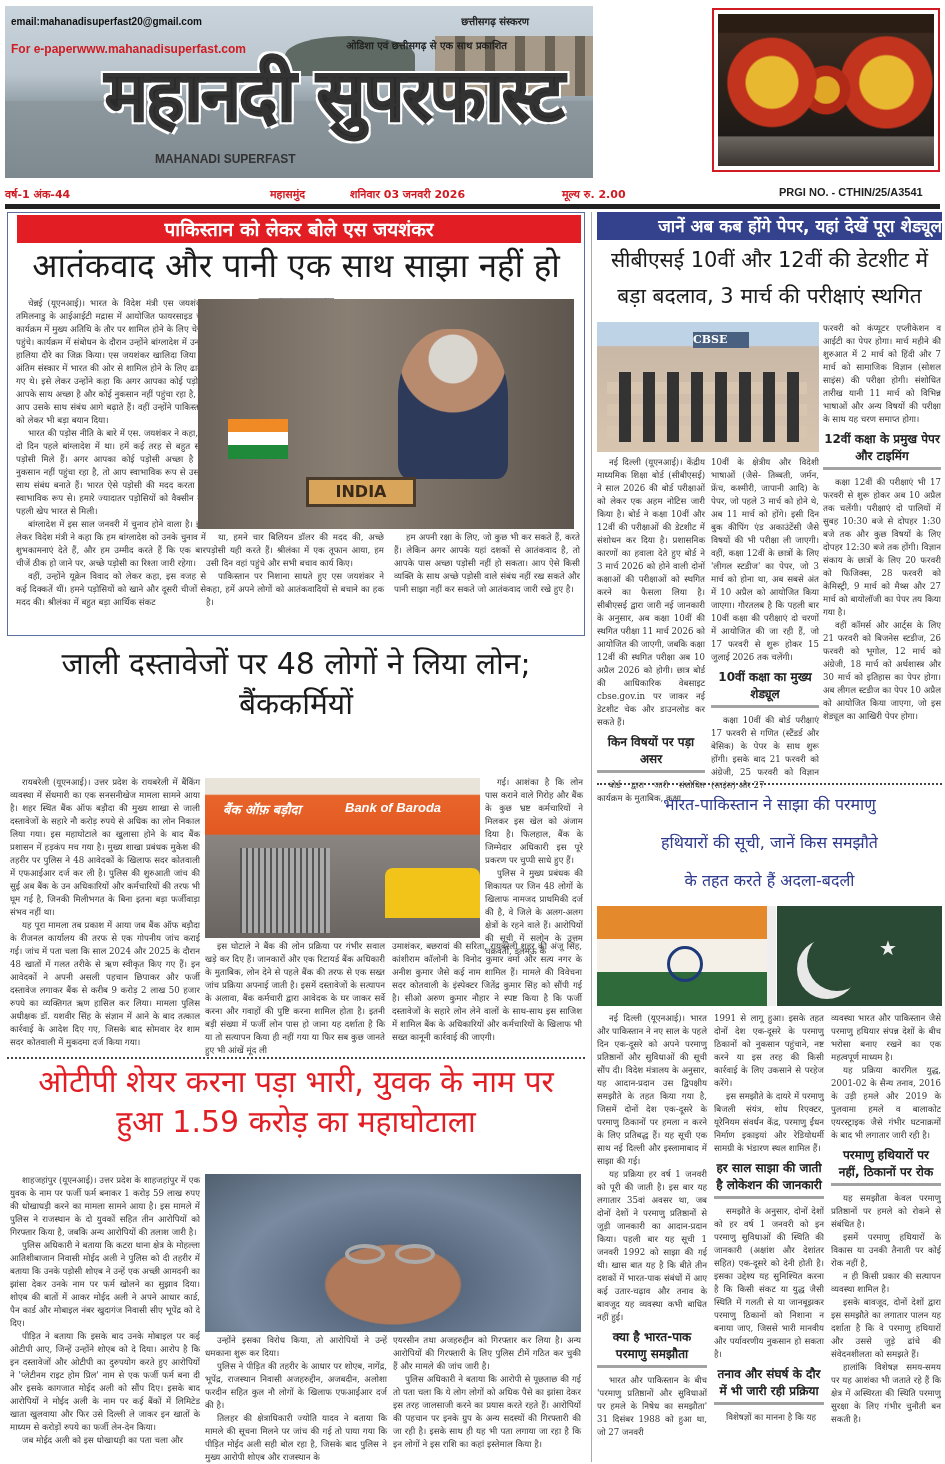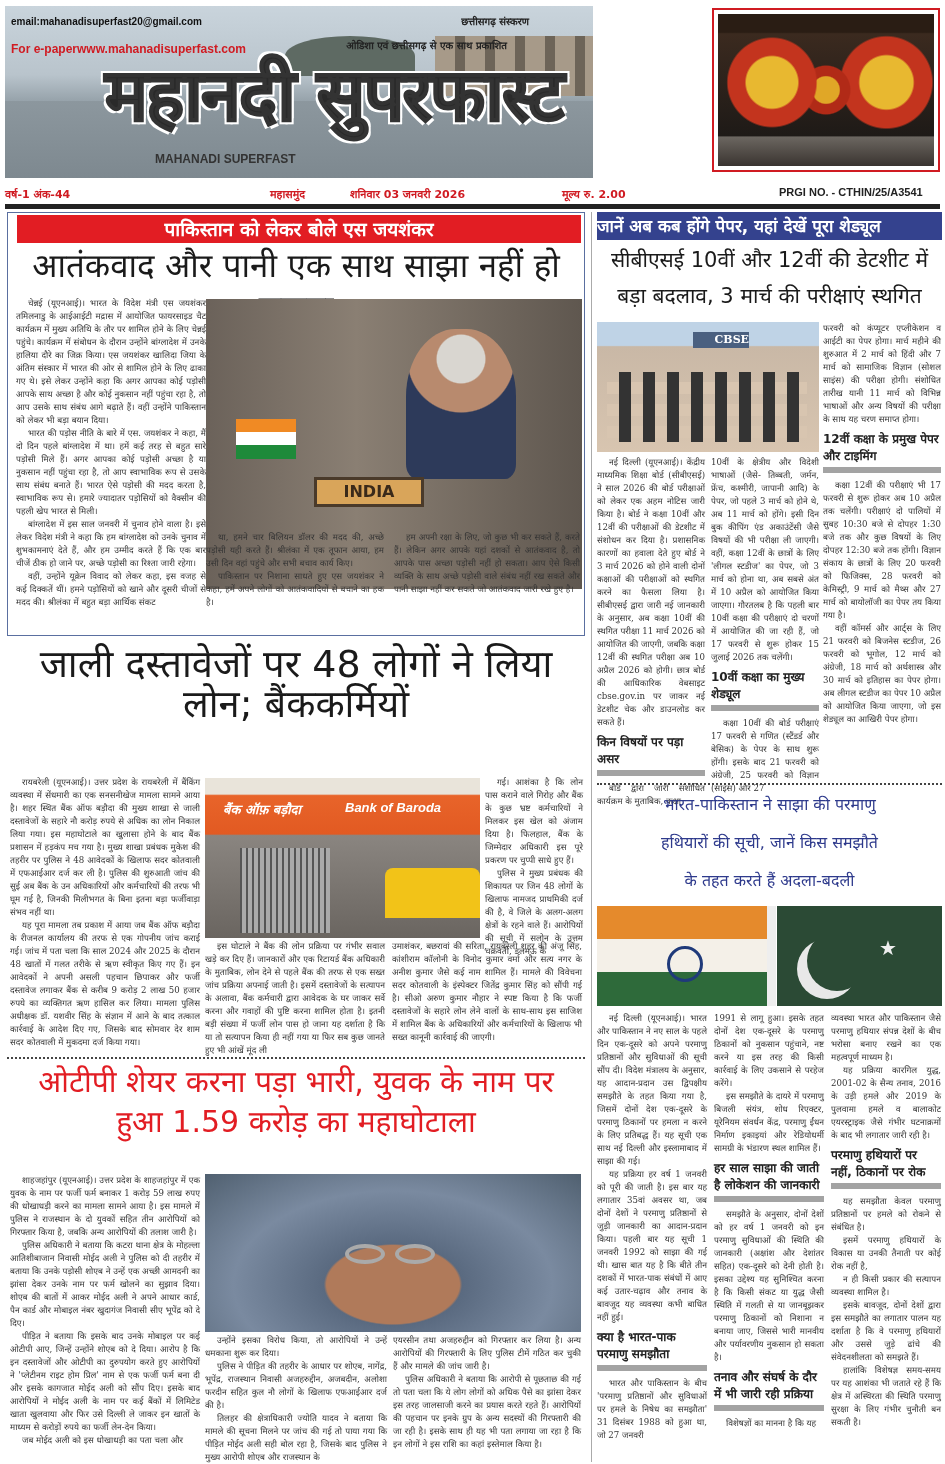--- a/index.html
+++ b/index.html
@@ -16,26 +16,26 @@
 .mh-edition{position:absolute;right:64px;top:8px;font:bold 10px "DejaVu Sans",sans-serif;color:#222}
 .mh-pub{position:absolute;right:86px;top:32px;font:bold 10px "DejaVu Sans",sans-serif;color:#222}
 .deity{left:712px;top:8px;width:228px;height:164px;border:2px solid #d01b22;padding:4px;background:#fff}
 .deity-inner{width:100%;height:100%;background:radial-gradient(circle at 25% 45%,#e8b830 0 14%,#c3341e 15% 24%,transparent 25%),radial-gradient(circle at 50% 50%,#e0a727 0 10%,#b12a17 11% 18%,transparent 19%),radial-gradient(circle at 78% 45%,#e8b830 0 14%,#c3341e 15% 24%,transparent 25%),linear-gradient(180deg,#2a1d14 0,#2a1d14 12%,#3b2a1f 13%,#1e1a17 80%,#6b6660 81%,#3a3430 100%)}
 .dateline{top:182px;left:5px;width:940px;height:22px;font:bold 11px "DejaVu Sans",sans-serif;color:#d01b22}
 .dateline span{position:absolute;top:4px}
 .prgi{position:absolute;left:774px;top:3px;color:#222;font:bold 11px "Liberation Sans",sans-serif}
 .topbar{top:204px;left:5px;width:935px;height:5px;background:#222}
 .box1{left:7px;top:212px;width:578px;height:424px;border:1px solid #5a6fa0}
 .redbar{background:#e21d23;color:#fff;font:bold 19px "DejaVu Sans",sans-serif;text-align:center;line-height:28px}
-.bluebar{background:#34428e;color:#fff;font:bold 19px "DejaVu Sans",sans-serif;text-align:left;line-height:28px}
+.bluebar{background:#34428e;color:#fff;font:bold 19px "DejaVu Sans",sans-serif;text-align:right;line-height:28px}
 .hl{font-family:"DejaVu Sans",sans-serif;color:#1a1a1a;text-align:center;font-weight:normal}
 .col{font-size:8.6px;line-height:13px;color:#333;text-align:justify;position:absolute}
 .col p{text-indent:12px}
 .photo{position:absolute;overflow:hidden}
-.subhead{font:bold 12px "DejaVu Sans",sans-serif;text-align:left;color:#222;border-bottom:6px solid #a3a3a3;padding-bottom:3px;margin:4px 0 6px}
+.subhead{font:bold 12px "DejaVu Sans",sans-serif;text-align:center;color:#222;border-bottom:3px solid #a3a3a3;padding-bottom:3px;margin:4px 0 6px}
 .dotted{position:absolute;height:0;border-top:2px dotted #444}
 </style>
 </head>
 <body>
 
 <div class="abs masthead">
   <div class="mh-hill"></div>
   <div class="mh-dam"></div>
   <div class="mh-water"></div>
   <div class="mh-email">email:mahanadisuperfast20@gmail.com</div>
@@ -60,36 +60,36 @@
 
 <div class="abs box1">
   <div class="redbar" style="margin:2px 3px 0 9px">पाकिस्तान को लेकर बोले एस जयशंकर</div>
   <div class="hl" style="font-size:33px;line-height:42px;margin-top:2px">आतंकवाद और पानी एक साथ साझा नहीं हो सकता</div>
   <div class="col" style="left:8px;top:84px;width:190px">
     <p>चेन्नई (यूएनआई)। भारत के विदेश मंत्री एस जयशंकर तमिलनाडु के आईआईटी मद्रास में आयोजित फायरसाइड चैट कार्यक्रम में मुख्य अतिथि के तौर पर शामिल होने के लिए चेन्नई पहुंचे। कार्यक्रम में संबोधन के दौरान उन्होंने बांग्लादेश में उनके हालिया दौरे का जिक्र किया। एस जयशंकर खालिदा जिया के अंतिम संस्कार में भारत की ओर से शामिल होने के लिए ढाका गए थे। इसे लेकर उन्होंने कहा कि अगर आपका कोई पड़ोसी आपके साथ अच्छा है और कोई नुकसान नहीं पहुंचा रहा है, तो आप उसके साथ संबंध आगे बढ़ाते हैं। वहीं उन्होंने पाकिस्तान को लेकर भी बड़ा बयान दिया।</p>
       <p>भारत की पड़ोस नीति के बारे में एस. जयशंकर ने कहा, मैं दो दिन पहले बांग्लादेश में था। हमें कई तरह से बहुत सारे पड़ोसी मिले हैं। अगर आपका कोई पड़ोसी अच्छा है या नुकसान नहीं पहुंचा रहा है, तो आप स्वाभाविक रूप से उसके साथ संबंध बनाते हैं। भारत ऐसे पड़ोसी की मदद करता है, स्वाभाविक रूप से। हमारे ज्यादातर पड़ोसियों को वैक्सीन की पहली खेप भारत से मिली।</p>
       <p>बांग्लादेश में इस साल जनवरी में चुनाव होने वाला है। इसे लेकर विदेश मंत्री ने कहा कि हम बांग्लादेश को उनके चुनाव में शुभकामनाएं देते हैं, और हम उम्मीद करते हैं कि एक बार चीजें ठीक हो जाने पर, अच्छे पड़ोसी का रिश्ता जारी रहेगा।</p>
       <p>वहीं, उन्होंने यूक्रेन विवाद को लेकर कहा, इस वजह से कई दिक्कतें थीं। हमने पड़ोसियों को खाने और दूसरी चीजों से मदद की। श्रीलंका में बहुत बड़ा आर्थिक संकट</p>
   </div>
-  <div class="photo" style="left:198px;top:86px;width:376px;height:290px;background:linear-gradient(90deg,#6b625a 0,#8a7f73 40%,#5f574f 100%)">
+  <div class="photo" style="left:190px;top:86px;width:376px;height:230px;background:linear-gradient(90deg,#6b625a 0,#8a7f73 40%,#5f574f 100%)">
     <div style="position:absolute;left:200px;top:30px;width:110px;height:150px;border-radius:45% 45% 10% 10%;background:radial-gradient(circle at 50% 20%,#d9d6d0 0 18%,#b88a6e 19% 40%,#2d3a5a 41%)"></div>
     <div style="position:absolute;left:30px;top:120px;width:60px;height:40px;background:linear-gradient(180deg,#f08a24 33%,#fff 33% 66%,#1e8a3a 66%)"></div>
     <div style="position:absolute;left:108px;top:178px;width:110px;height:30px;background:#d9a55a;border:3px solid #4a3a2a;font:bold 16px 'DejaVu Sans',sans-serif;color:#3a2a1a;text-align:center;line-height:24px">INDIA</div>
   </div>
   <div class="col" style="left:198px;top:318px;width:178px">
     <p>था, हमने चार बिलियन डॉलर की मदद की, अच्छे पड़ोसी यही करते हैं। श्रीलंका में एक तूफान आया, हम उसी दिन वहां पहुंचे और सभी बचाव कार्य किए।</p>
       <p>पाकिस्तान पर निशाना साधते हुए एस जयशंकर ने कहा, हमें अपने लोगों को आतंकवादियों से बचाने का हक है।</p>
   </div>
   <div class="col" style="left:386px;top:318px;width:186px">
     <p>हम अपनी रक्षा के लिए, जो कुछ भी कर सकते हैं, करते हैं। लेकिन अगर आपके यहां दशकों से आतंकवाद है, तो आपके पास अच्छा पड़ोसी नहीं हो सकता। आप ऐसे किसी व्यक्ति के साथ अच्छे पड़ोसी वाले संबंध नहीं रख सकते और पानी साझा नहीं कर सकते जो आतंकवाद जारी रखे हुए है।</p>
   </div>
 </div>
 
 <div class="abs" style="left:7px;top:640px;width:578px;height:410px">
-  <div class="hl" style="font-size:38px;line-height:40px;margin-top:4px"><span>जाली दस्तावेजों पर 48 लोगों ने लिया लोन; बैंककर्मियों</span><br></div>
+  <div class="hl" style="font-size:30px;line-height:40px;margin-top:4px"><span>जाली दस्तावेजों पर 48 लोगों ने लिया लोन; बैंककर्मियों</span><br></div>
   <div class="col" style="left:3px;top:136px;width:190px">
     <p>रायबरेली (यूएनआई)। उत्तर प्रदेश के रायबरेली में बैंकिंग व्यवस्था में सेंधमारी का एक सनसनीखेज मामला सामने आया है। शहर स्थित बैंक ऑफ बड़ौदा की मुख्य शाखा से जाली दस्तावेजों के सहारे नौ करोड़ रुपये से अधिक का लोन निकाल लिया गया। इस महाघोटाले का खुलासा होने के बाद बैंक प्रशासन में हड़कंप मच गया है। मुख्य शाखा प्रबंधक मुकेश की तहरीर पर पुलिस ने 48 आवेदकों के खिलाफ सदर कोतवाली में एफआईआर दर्ज कर ली है। पुलिस की शुरुआती जांच की सुई अब बैंक के उन अधिकारियों और कर्मचारियों की तरफ भी घूम गई है, जिनकी मिलीभगत के बिना इतना बड़ा फर्जीवाड़ा संभव नहीं था।</p>
       <p>यह पूरा मामला तब प्रकाश में आया जब बैंक ऑफ बड़ौदा के रीजनल कार्यालय की तरफ से एक गोपनीय जांच कराई गई। जांच में पता चला कि साल 2024 और 2025 के दौरान 48 खातों में गलत तरीके से ऋण स्वीकृत किए गए हैं। इन आवेदकों ने अपनी असली पहचान छिपाकर और फर्जी दस्तावेज लगाकर बैंक से करीब 9 करोड़ 2 लाख 50 हजार रुपये का व्यक्तिगत ऋण हासिल कर लिया। मामला पुलिस अधीक्षक डॉ. यशवीर सिंह के संज्ञान में आने के बाद तत्काल कार्रवाई के आदेश दिए गए, जिसके बाद सोमवार देर शाम सदर कोतवाली में मुकदमा दर्ज किया गया।</p>
   </div>
   <div class="photo" style="left:198px;top:138px;width:275px;height:160px;background:linear-gradient(180deg,#e9e4da 0,#e9e4da 10%,#e8642a 11%,#e25a22 35%,#8a8580 36%,#6a6560 100%)">
     <div style="position:absolute;left:18px;top:22px;font:bold italic 13px 'DejaVu Sans',sans-serif;color:#fff">बैंक ऑफ़ बड़ौदा</div>
     <div style="position:absolute;left:140px;top:22px;font:bold italic 13px 'Liberation Sans',sans-serif;color:#fff">Bank of Baroda</div>
     <div style="position:absolute;left:35px;top:70px;width:90px;height:85px;background:repeating-linear-gradient(90deg,#555 0 2px,#aaa 2px 6px)"></div>
     <div style="position:absolute;left:180px;top:90px;width:95px;height:50px;background:#f2c318;border-radius:8px 8px 0 0"></div>
   </div>
@@ -126,21 +126,21 @@
   <div class="col" style="left:386px;top:272px;width:188px">
     <p style="text-indent:0">एयरसीन तथा अजहरुद्दीन को गिरफ्तार कर लिया है। अन्य आरोपियों की गिरफ्तारी के लिए पुलिस टीमें गठित कर चुकी हैं और मामले की जांच जारी है।</p>
       <p>पुलिस अधिकारी ने बताया कि आरोपी से पूछताछ की गई तो पता चला कि ये लोग लोगों को अधिक पैसे का झांसा देकर इस तरह जालसाजी करने का प्रयास करते रहते हैं। आरोपियों की पहचान पर इनके ग्रुप के अन्य सदस्यों की गिरफ्तारी की जा रही है। इसके साथ ही यह भी पता लगाया जा रहा है कि इन लोगों ने इस राशि का कहां इस्तेमाल किया है।</p>
   </div>
 </div>
 
 <div class="abs" style="left:597px;top:212px;width:345px;height:440px">
   <div class="bluebar" style="font-size:17px">जानें अब कब होंगे पेपर, यहां देखें पूरा शेड्यूल</div>
   <div class="hl" style="font-size:21px;line-height:36px;margin-top:2px"><span>सीबीएसई 10वीं और 12वीं की डेटशीट में</span><br><span>बड़ा बदलाव, 3 मार्च की परीक्षाएं स्थगित</span></div>
   <div class="photo" style="left:0;top:110px;width:222px;height:130px;background:linear-gradient(180deg,#bfd3e6 0 18%,#c9b8a6 19%,#d8c5b0 100%)">
-    <div style="position:absolute;left:96px;top:10px;width:56px;height:16px;background:#4a6080;color:#fff;font:bold 11px 'DejaVu Serif',serif;text-align:right;line-height:16px">CBSE</div>
+    <div style="position:absolute;left:96px;top:10px;width:56px;height:16px;background:#4a6080;color:#fff;font:bold 11px 'DejaVu Serif',serif;text-align:left;line-height:16px">CBSE</div>
     <div style="position:absolute;left:10px;top:50px;width:200px;height:70px;background:repeating-linear-gradient(90deg,transparent 0 12px,#333 12px 24px),repeating-linear-gradient(180deg,transparent 0 10px,#d8c5b0 10px 22px)"></div>
   </div>
   <div class="col" style="left:226px;top:110px;width:118px">
     <p style="text-indent:0">फरवरी को कंप्यूटर एप्लीकेशन व आईटी का पेपर होगा। मार्च महीने की शुरुआत में 2 मार्च को हिंदी और 7 मार्च को सामाजिक विज्ञान (सोशल साइंस) की परीक्षा होगी। संशोधित तारीख यानी 11 मार्च को विभिन्न भाषाओं और अन्य विषयों की परीक्षा के साथ यह चरण समाप्त होगा।</p>
     <div class="subhead">12वीं कक्षा के प्रमुख पेपर और टाइमिंग</div>
     <p>कक्षा 12वीं की परीक्षाएं भी 17 फरवरी से शुरू होकर अब 10 अप्रैल तक चलेंगी। परीक्षाएं दो पालियों में सुबह 10:30 बजे से दोपहर 1:30 बजे तक और कुछ विषयों के लिए दोपहर 12:30 बजे तक होंगी। विज्ञान संकाय के छात्रों के लिए 20 फरवरी को फिजिक्स, 28 फरवरी को केमिस्ट्री, 9 मार्च को मैथ्स और 27 मार्च को बायोलॉजी का पेपर तय किया गया है।</p>
       <p>वहीं कॉमर्स और आर्ट्स के लिए 21 फरवरी को बिजनेस स्टडीज, 26 फरवरी को भूगोल, 12 मार्च को अंग्रेजी, 18 मार्च को अर्थशास्त्र और 30 मार्च को इतिहास का पेपर होगा। अब लीगल स्टडीज का पेपर 10 अप्रैल को आयोजित किया जाएगा, जो इस शेड्यूल का आखिरी पेपर होगा।</p>
   </div>
   <div class="col" style="left:0;top:244px;width:108px">
     <p>नई दिल्ली (यूएनआई)। केंद्रीय माध्यमिक शिक्षा बोर्ड (सीबीएसई) ने साल 2026 की बोर्ड परीक्षाओं को लेकर एक अहम नोटिस जारी किया है। बोर्ड ने कक्षा 10वीं और 12वीं की परीक्षाओं की डेटशीट में संशोधन कर दिया है। प्रशासनिक कारणों का हवाला देते हुए बोर्ड ने 3 मार्च 2026 को होने वाली दोनों कक्षाओं की परीक्षाओं को स्थगित करने का फैसला लिया है। सीबीएसई द्वारा जारी नई जानकारी के अनुसार, अब कक्षा 10वीं की स्थगित परीक्षा 11 मार्च 2026 को आयोजित की जाएगी, जबकि कक्षा 12वीं की स्थगित परीक्षा अब 10 अप्रैल 2026 को होगी। छात्र बोर्ड की आधिकारिक वेबसाइट cbse.gov.in पर जाकर नई डेटशीट चेक और डाउनलोड कर सकते हैं।</p>

